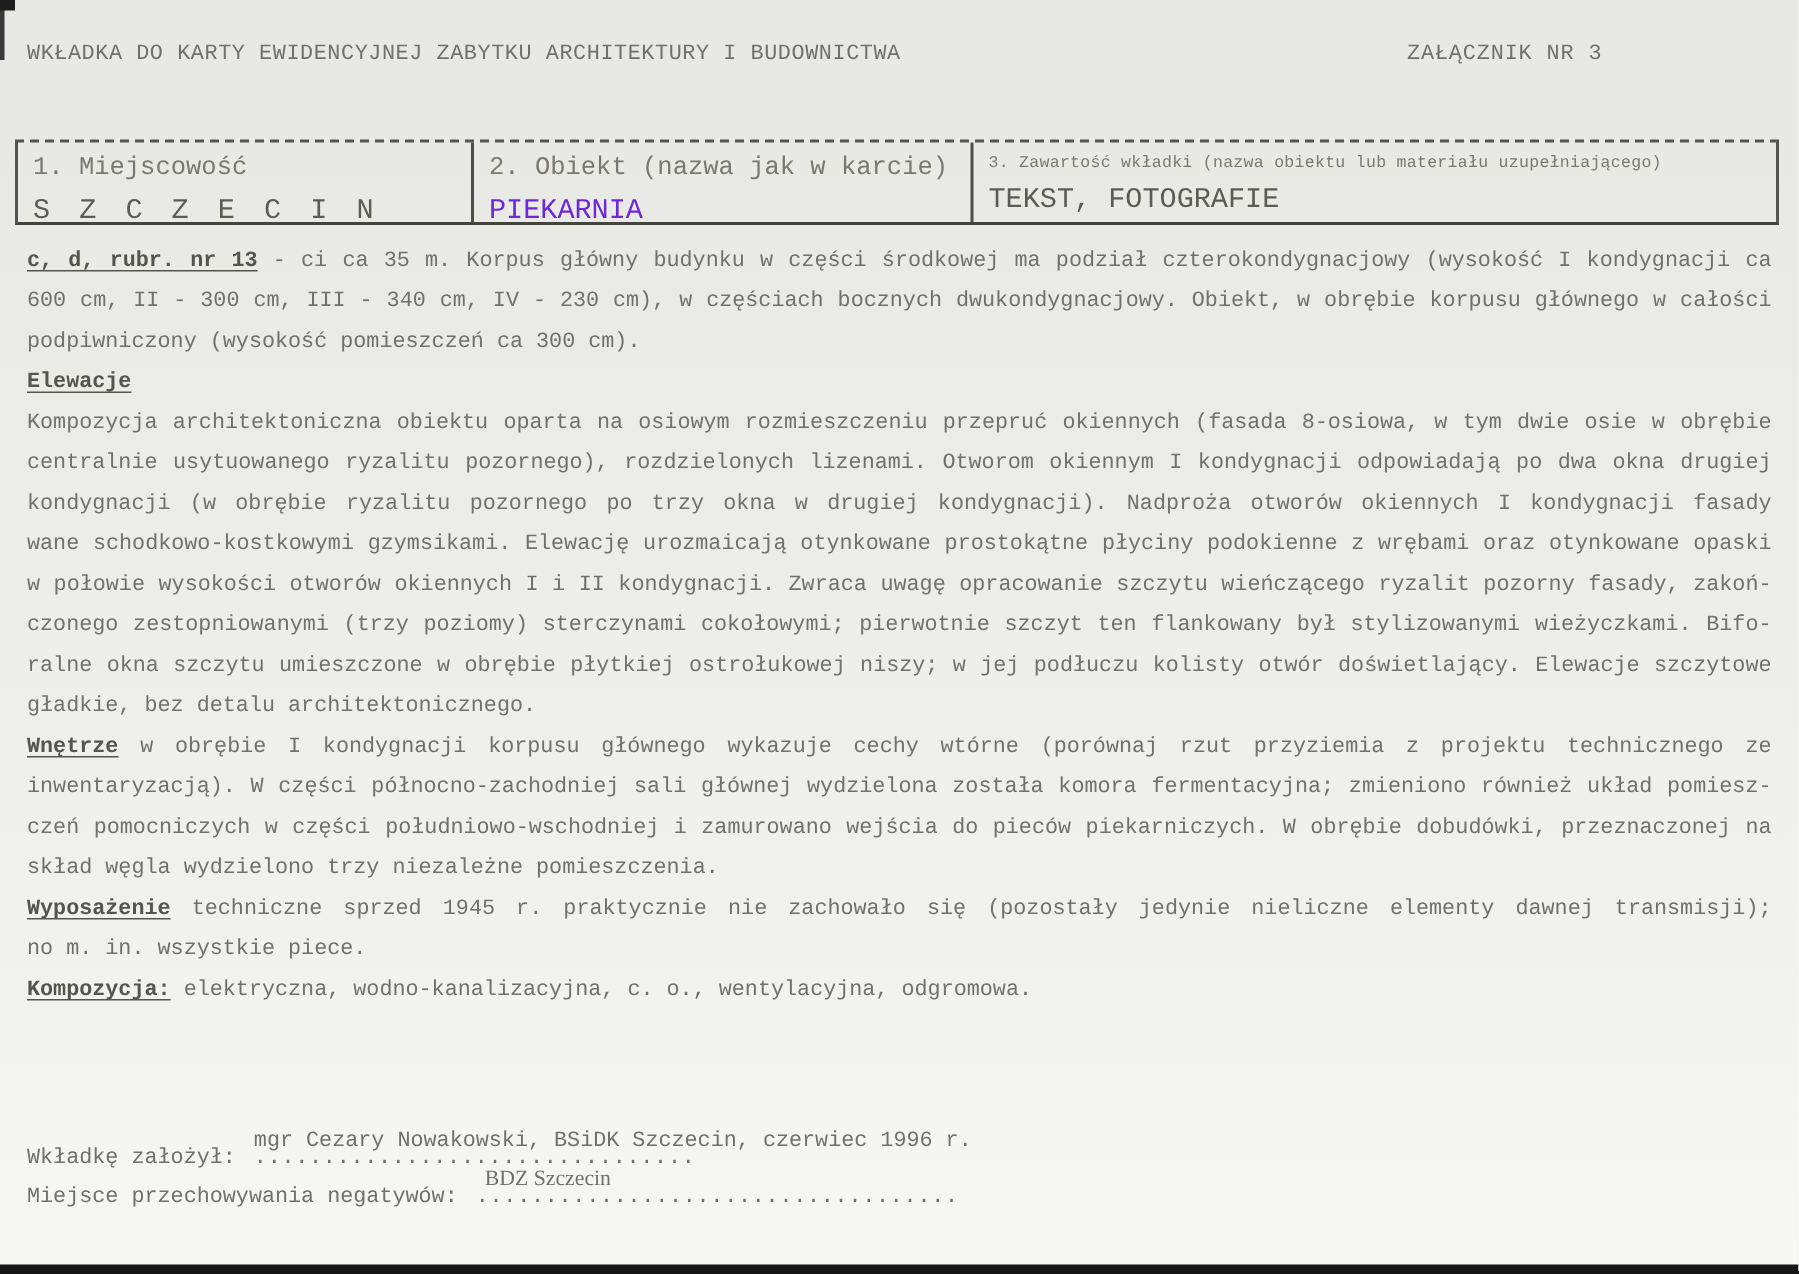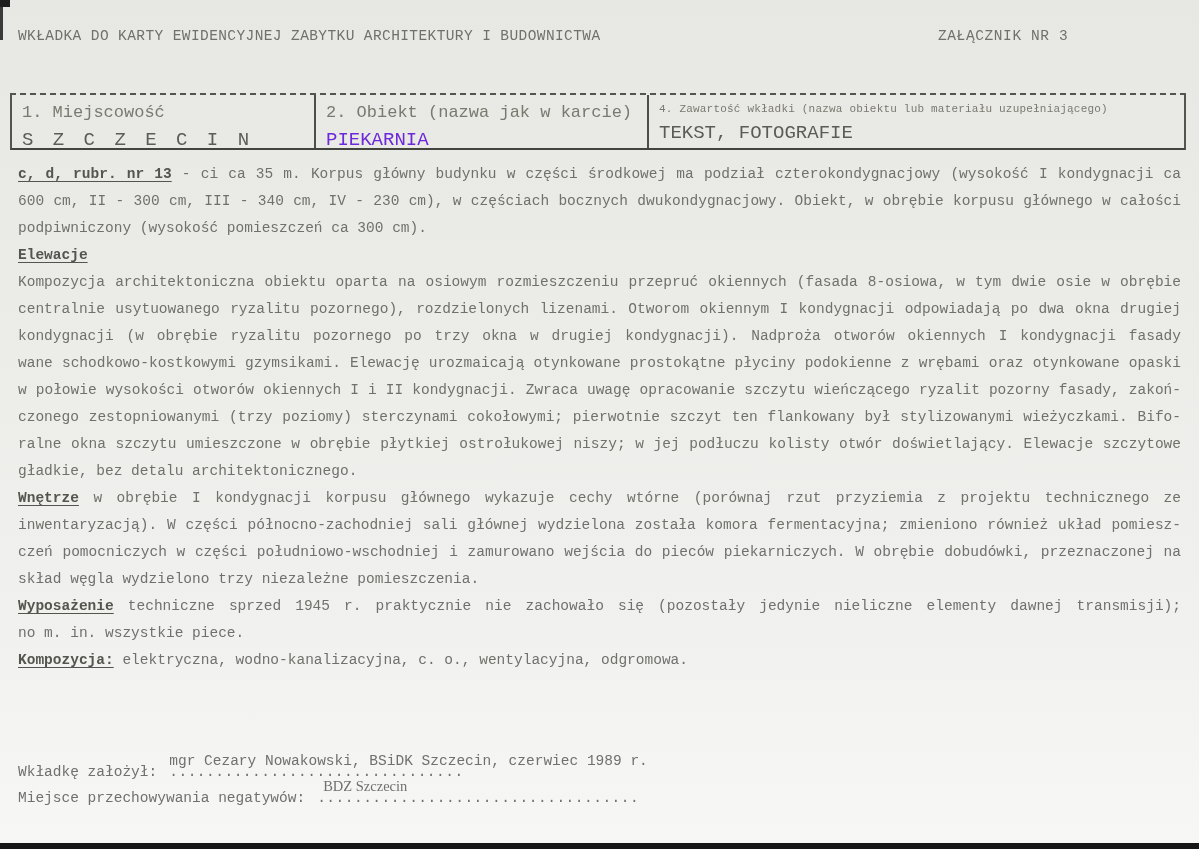--- a/index.html
+++ b/index.html
@@ -59,21 +59,21 @@
 <div class="idtable">
   <div class="cell c1">
     <div class="cell-label">1. Miejscowość</div>
     <div class="cell-value">S Z C Z E C I N</div>
   </div>
   <div class="cell c2">
     <div class="cell-label">2. Obiekt (nazwa jak w karcie)</div>
     <div class="cell-value">PIEKARNIA</div>
   </div>
   <div class="cell c3">
-    <div class="cell-label">4. Zawartość wkładki (nazwa obiektu lub materiału uzupełniającego)</div>
+    <div class="cell-label">3. Zawartość wkładki (nazwa obiektu lub materiału uzupełniającego)</div>
     <div class="cell-value">TEKST, FOTOGRAFIE</div>
   </div>
 </div>
 
 <div class="bodytext">
     <div class="line"><span class="lead">c, d, rubr. nr 13</span> - ci ca 35 m. Korpus główny budynku w części środkowej ma podział czterokondygnacjowy (wysokość I kondygnacji ca</div>
     <div class="line">600 cm, II - 300 cm, III - 340 cm, IV - 230 cm), w częściach bocznych dwukondygnacjowy. Obiekt, w obrębie korpusu głównego w całości</div>
     <div class="line last">podpiwniczony (wysokość pomieszczeń ca 300 cm).</div>
     <div class="line last"><span class="lead">Elewacje</span></div>
     <div class="line">Kompozycja architektoniczna obiektu oparta na osiowym rozmieszczeniu przepruć okiennych (fasada 8-osiowa, w tym dwie osie w obrębie</div>
@@ -87,19 +87,19 @@
     <div class="line"><span class="lead">Wnętrze</span> w obrębie I kondygnacji korpusu głównego wykazuje cechy wtórne (porównaj rzut przyziemia z projektu technicznego ze współczesną</div>
     <div class="line">inwentaryzacją). W części północno-zachodniej sali głównej wydzielona została komora fermentacyjna; zmieniono również układ pomiesz-</div>
     <div class="line">czeń pomocniczych w części południowo-wschodniej i zamurowano wejścia do pieców piekarniczych. W obrębie dobudówki, przeznaczonej na</div>
     <div class="line last">skład węgla wydzielono trzy niezależne pomieszczenia.</div>
     <div class="line"><span class="lead">Wyposażenie</span> techniczne sprzed 1945 r. praktycznie nie zachowało się (pozostały jedynie nieliczne elementy dawnej transmisji); wyburzo-</div>
     <div class="line last">no m. in. wszystkie piece.</div>
     <div class="line last"><span class="lead">Kompozycja:</span> elektryczna, wodno-kanalizacyjna, c. o., wentylacyjna, odgromowa.</div>
   </div>
 
 <div class="footer-row r1">
-  <span>Wkładkę założył:</span><span class="dotfield"><span>................................</span><span class="fill">mgr Cezary Nowakowski, BSiDK Szczecin, czerwiec 1989 r.</span></span>
+  <span>Wkładkę założył:</span><span class="dotfield"><span>................................</span><span class="fill">mgr Cezary Nowakowski, BSiDK Szczecin, czerwiec 1996 r.</span></span>
 </div>
 <div class="footer-row r2">
   <span>Miejsce przechowywania negatywów:</span><span class="dotfield"><span>...................................</span><span class="fill">BDZ Szczecin</span></span>
 </div>
 
 <div class="artifact bottom-bar"></div>
 
 </body></html>

